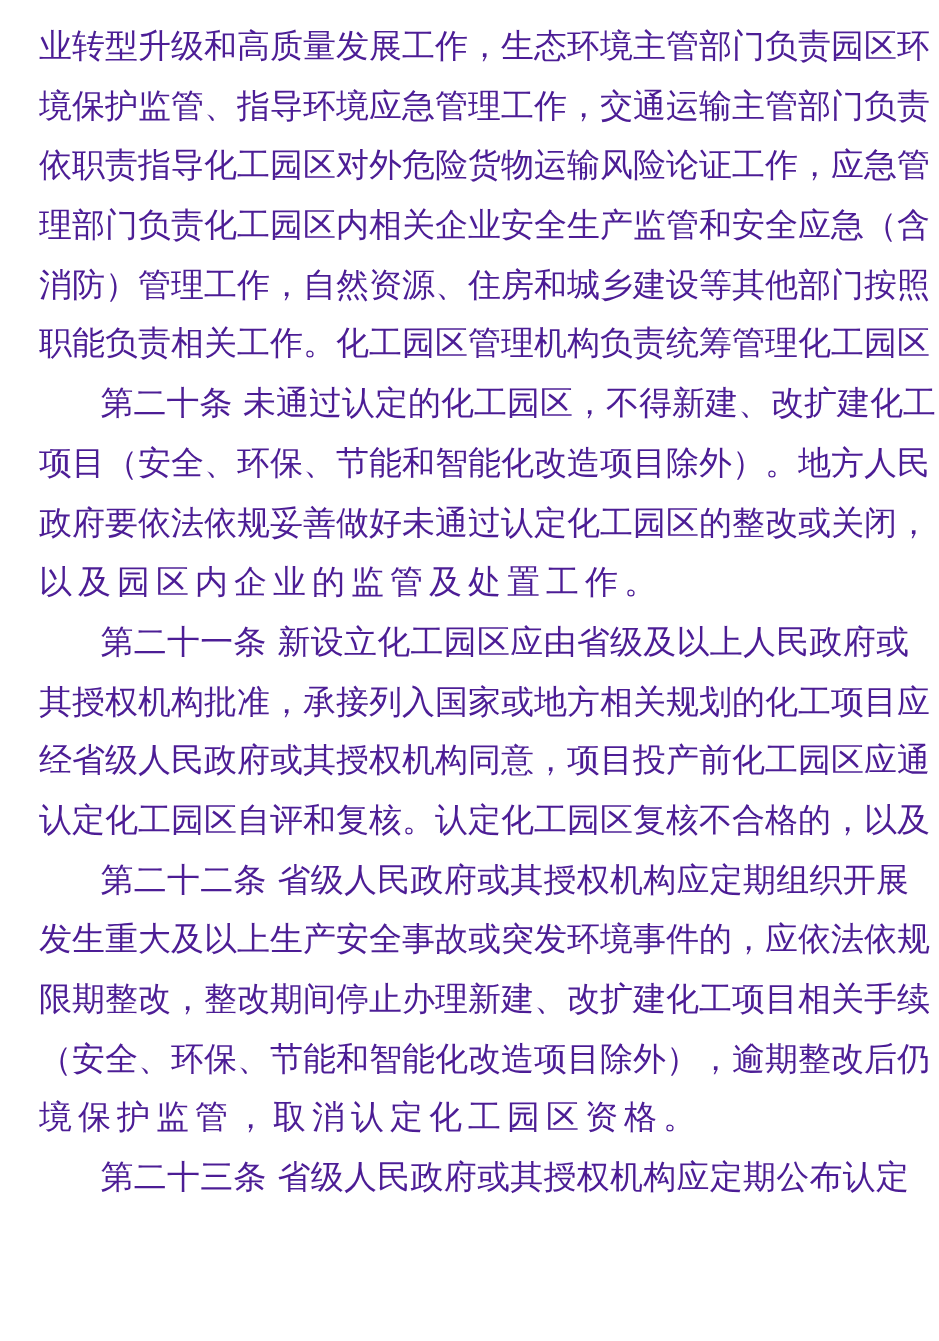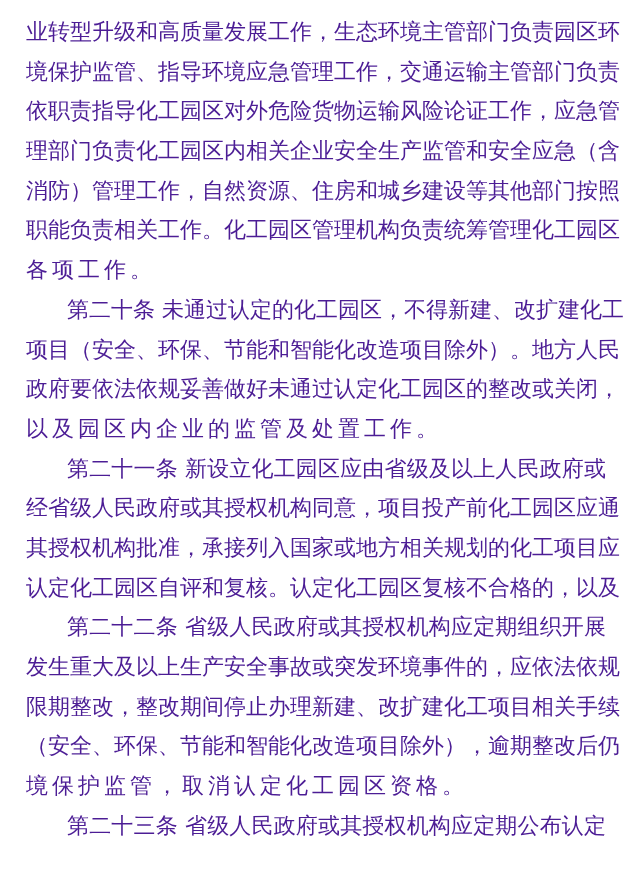--- a/index.html
+++ b/index.html
@@ -42,28 +42,27 @@
 </head>
 <body>
 
 <div class="page">
   <span class="line">业转型升级和高质量发展工作，生态环境主管部门负责园区环</span>
   <span class="line">境保护监管、指导环境应急管理工作，交通运输主管部门负责</span>
   <span class="line">依职责指导化工园区对外危险货物运输风险论证工作，应急管</span>
   <span class="line">理部门负责化工园区内相关企业安全生产监管和安全应急（含</span>
   <span class="line">消防）管理工作，自然资源、住房和城乡建设等其他部门按照</span>
   <span class="line">职能负责相关工作。化工园区管理机构负责统筹管理化工园区</span>
-  <span class="line short">各项工作。</span>
   <span class="line indent">第二十条 未通过认定的化工园区，不得新建、改扩建化工</span>
   <span class="line">项目（安全、环保、节能和智能化改造项目除外）。地方人民</span>
   <span class="line">政府要依法依规妥善做好未通过认定化工园区的整改或关闭，</span>
   <span class="line short">以及园区内企业的监管及处置工作。</span>
   <span class="line indent">第二十一条 新设立化工园区应由省级及以上人民政府或</span>
+  <span class="line">其授权机构批准，承接列入国家或地方相关规划的化工项目应</span>
   <span class="line">经省级人民政府或其授权机构同意，项目投产前化工园区应通</span>
-  <span class="line">其授权机构批准，承接列入国家或地方相关规划的化工项目应</span>
   <span class="line">认定化工园区自评和复核。认定化工园区复核不合格的，以及</span>
   <span class="line indent">第二十二条 省级人民政府或其授权机构应定期组织开展</span>
   <span class="line">发生重大及以上生产安全事故或突发环境事件的，应依法依规</span>
   <span class="line">限期整改，整改期间停止办理新建、改扩建化工项目相关手续</span>
   <span class="line">（安全、环保、节能和智能化改造项目除外），逾期整改后仍</span>
   <span class="line short">境保护监管，取消认定化工园区资格。</span>
   <span class="line indent">第二十三条 省级人民政府或其授权机构应定期公布认定</span>
 </div>
 
 </body></html>

